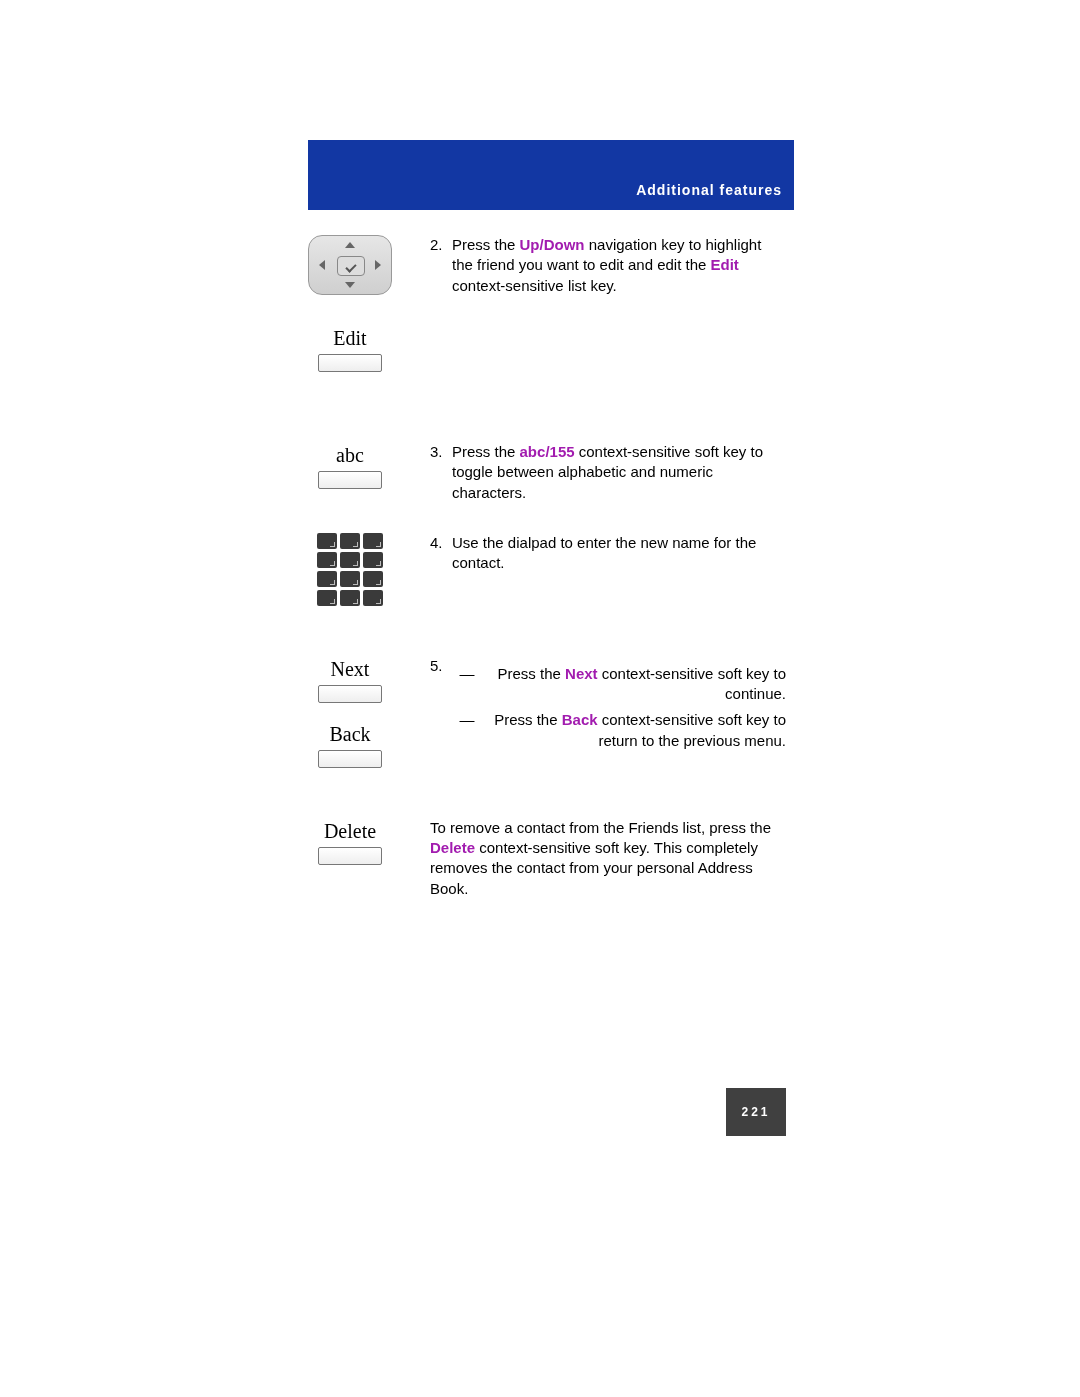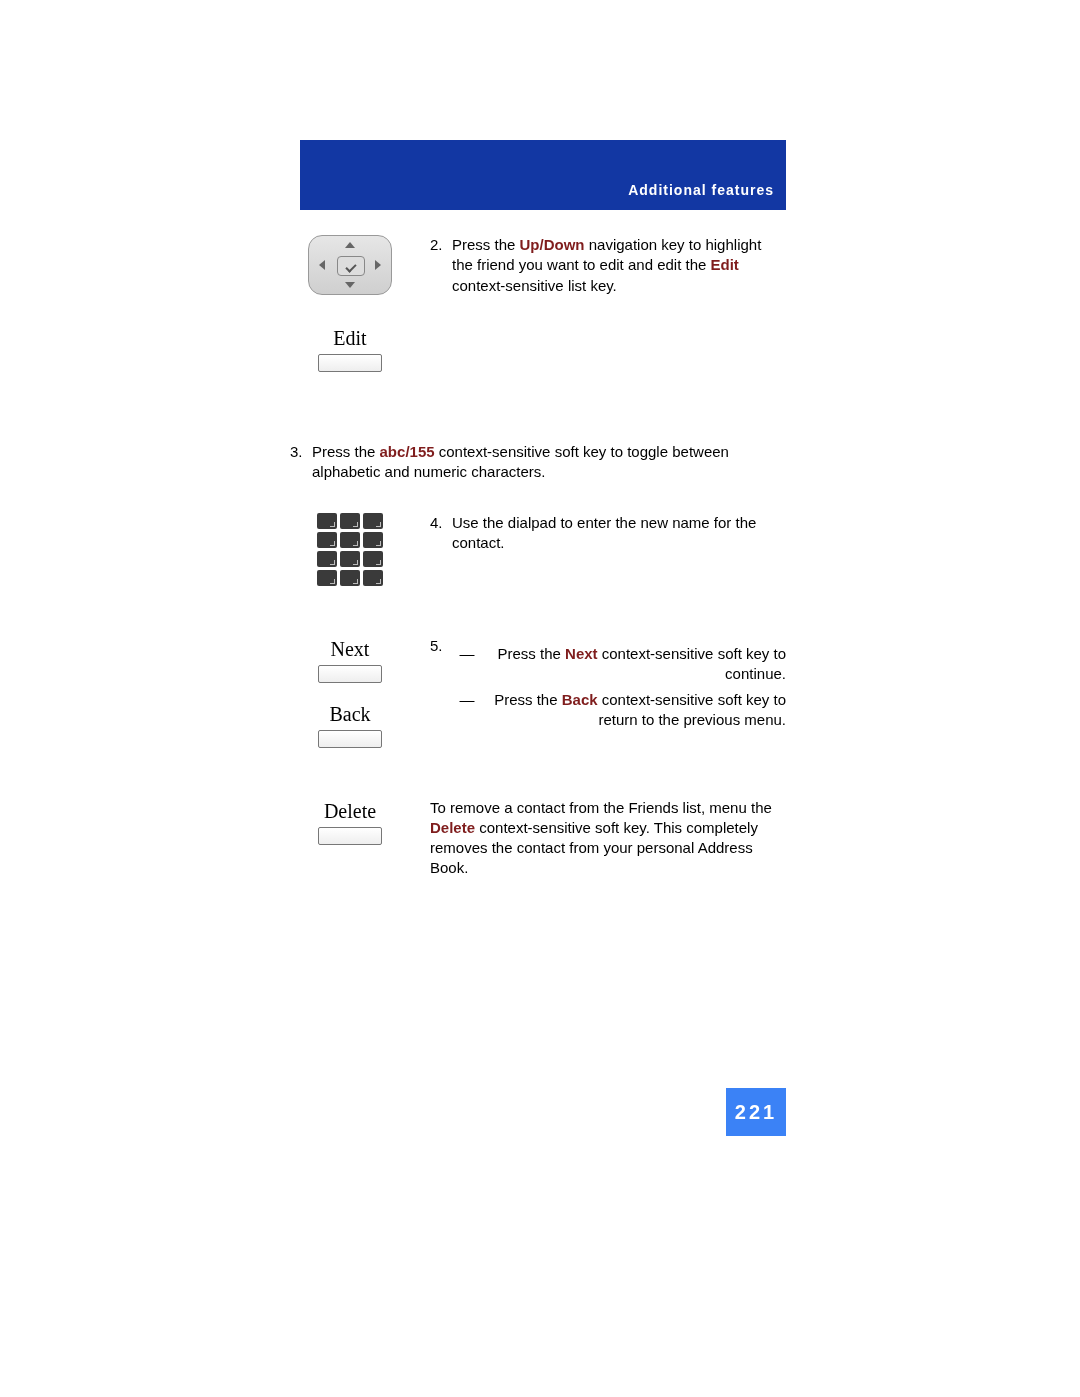--- a/index.html
+++ b/index.html
@@ -9,21 +9,21 @@
     color: #000;
     width: 1080px;
   }
   .page {
     width: 1080px;
     height: 1397px;
     position: relative;
   }
   .header-bar {
     position: absolute;
-    left: 300px;
+    left: 308px;
     top: 140px;
     width: 486px;
     height: 70px;
     background: #1237a3;
   }
   .header-title {
     position: absolute;
     right: 12px;
     top: 42px;
     color: #fff;
@@ -60,21 +60,21 @@
     display: flex;
   }
   .step .num {
     width: 22px;
     flex: 0 0 22px;
   }
   .step .txt {
     flex: 1;
   }
   .hl {
-    color: #7f1d1d;
+    color: #a21caf;
     font-weight: bold;
   }
   .softkey-label {
     font-family: "Times New Roman", serif;
     font-size: 20px;
     margin-top: 2px;
   }
   .softkey-box {
     width: 62px;
     height: 16px;
@@ -134,24 +134,24 @@
   }
   .subitem .dash { width: 30px; flex:0 0 30px; text-align:center;}
   .subitem .subtxt { flex:1;text-align:right; }
 
   .page-num-box {
     position: absolute;
     right: 294px;
     top: 1088px;
     width: 60px;
     height: 48px;
-    background: #3b82f6;
+    background: #404040;
     color: #fff;
     font-weight: bold;
-    font-size: 20px;
+    font-size: 12px;
     letter-spacing: 3px;
     display: flex;
     align-items: center;
     justify-content: center;
     margin-left: 33px;
   }
 </style>
 </head>
 <body>
 
@@ -182,20 +182,24 @@
           <div class="txt">
             <span>Press the </span><span class="hl">Up/Down</span><span> navigation key to highlight the friend you want to edit and edit the </span><span class="hl">Edit</span><span> context-sensitive list key.</span>
           </div>
         </div>
       </div>
     </div>
 
     <div style="height:40px"></div>
 
     <div class="row">
+      <div class="left-col">
+        <div class="softkey-label">abc</div>
+        <div class="softkey-box"></div>
+      </div>
       <div class="right-col">
         <div class="step">
           <div class="num">3.</div>
           <div class="txt">
             <span>Press the </span><span class="hl">abc/155</span><span> context-sensitive soft key to toggle between alphabetic and numeric characters.</span>
           </div>
         </div>
       </div>
     </div>
 
@@ -259,21 +263,21 @@
 
     <div style="height:20px"></div>
 
     <div class="row">
       <div class="left-col">
         <div class="softkey-label">Delete</div>
         <div class="softkey-box"></div>
       </div>
       <div class="right-col">
         <div>
-          <span>To remove a contact from the Friends list, menu the </span><span class="hl">Delete</span><span> context-sensitive soft key. This completely removes the contact from your personal Address Book.</span>
+          <span>To remove a contact from the Friends list, press the </span><span class="hl">Delete</span><span> context-sensitive soft key. This completely removes the contact from your personal Address Book.</span>
         </div>
       </div>
     </div>
 
   </div>
 
   <div class="page-num-box">221</div>
 
 </div>
 

